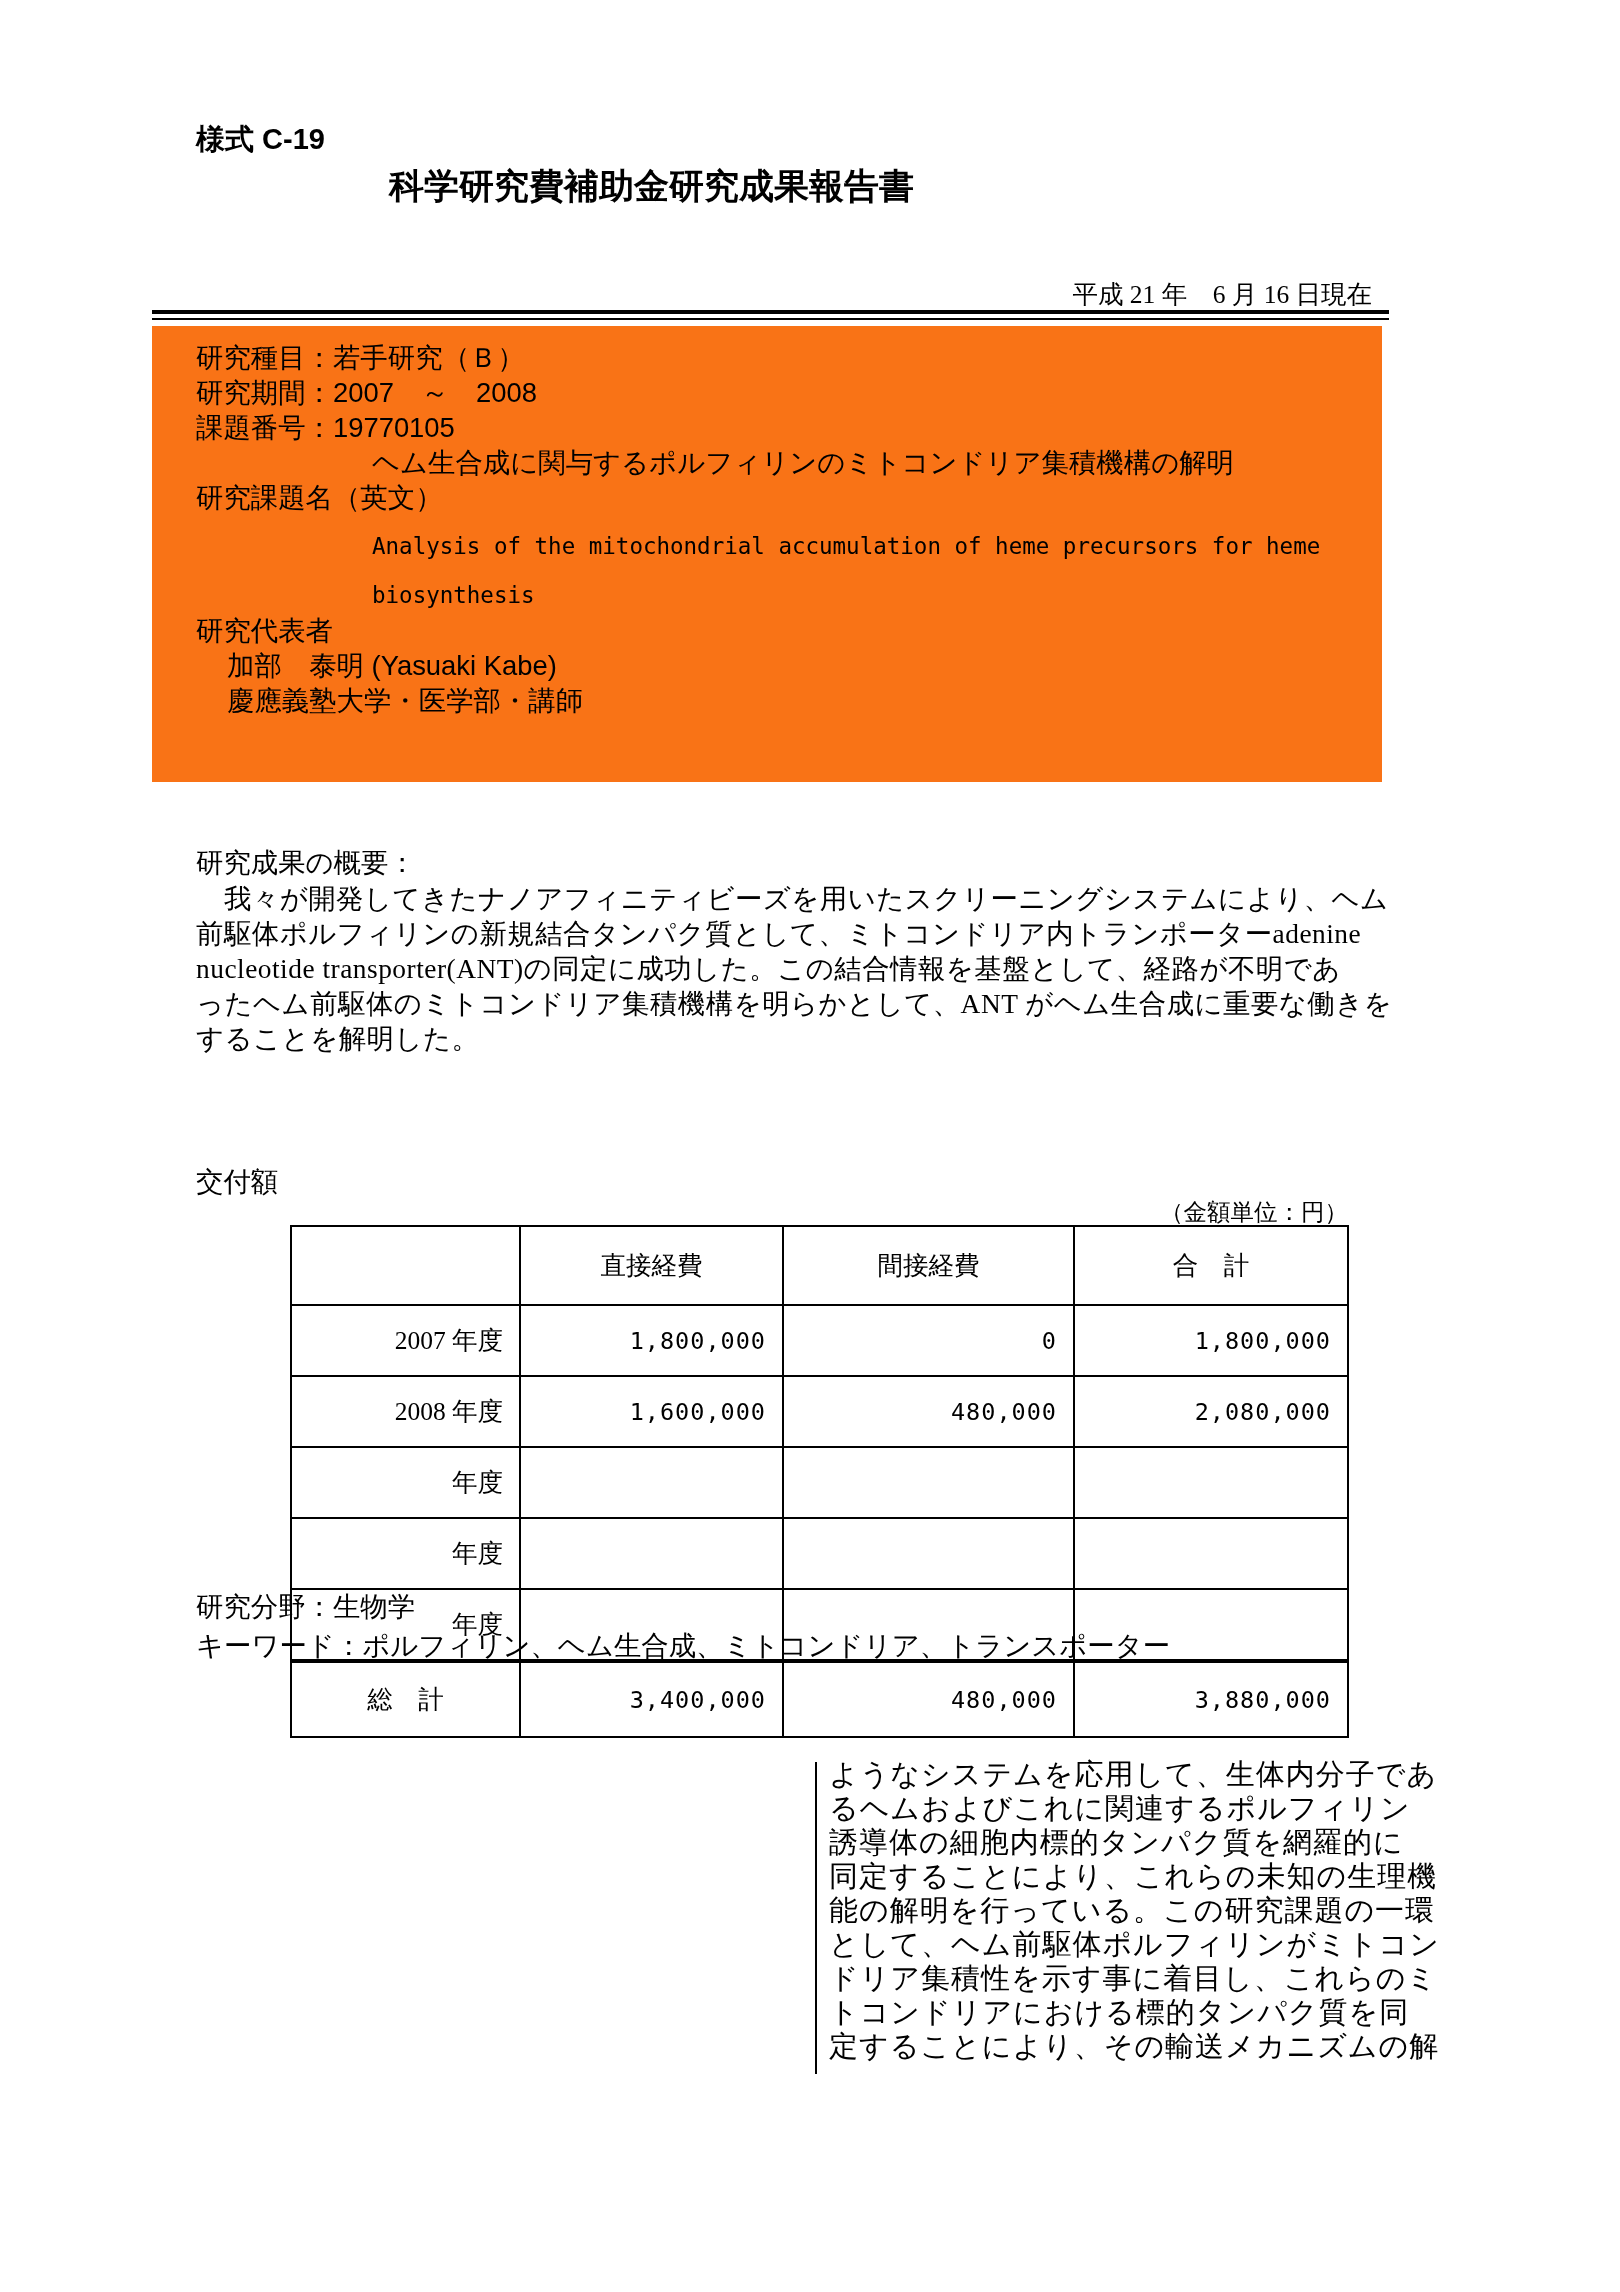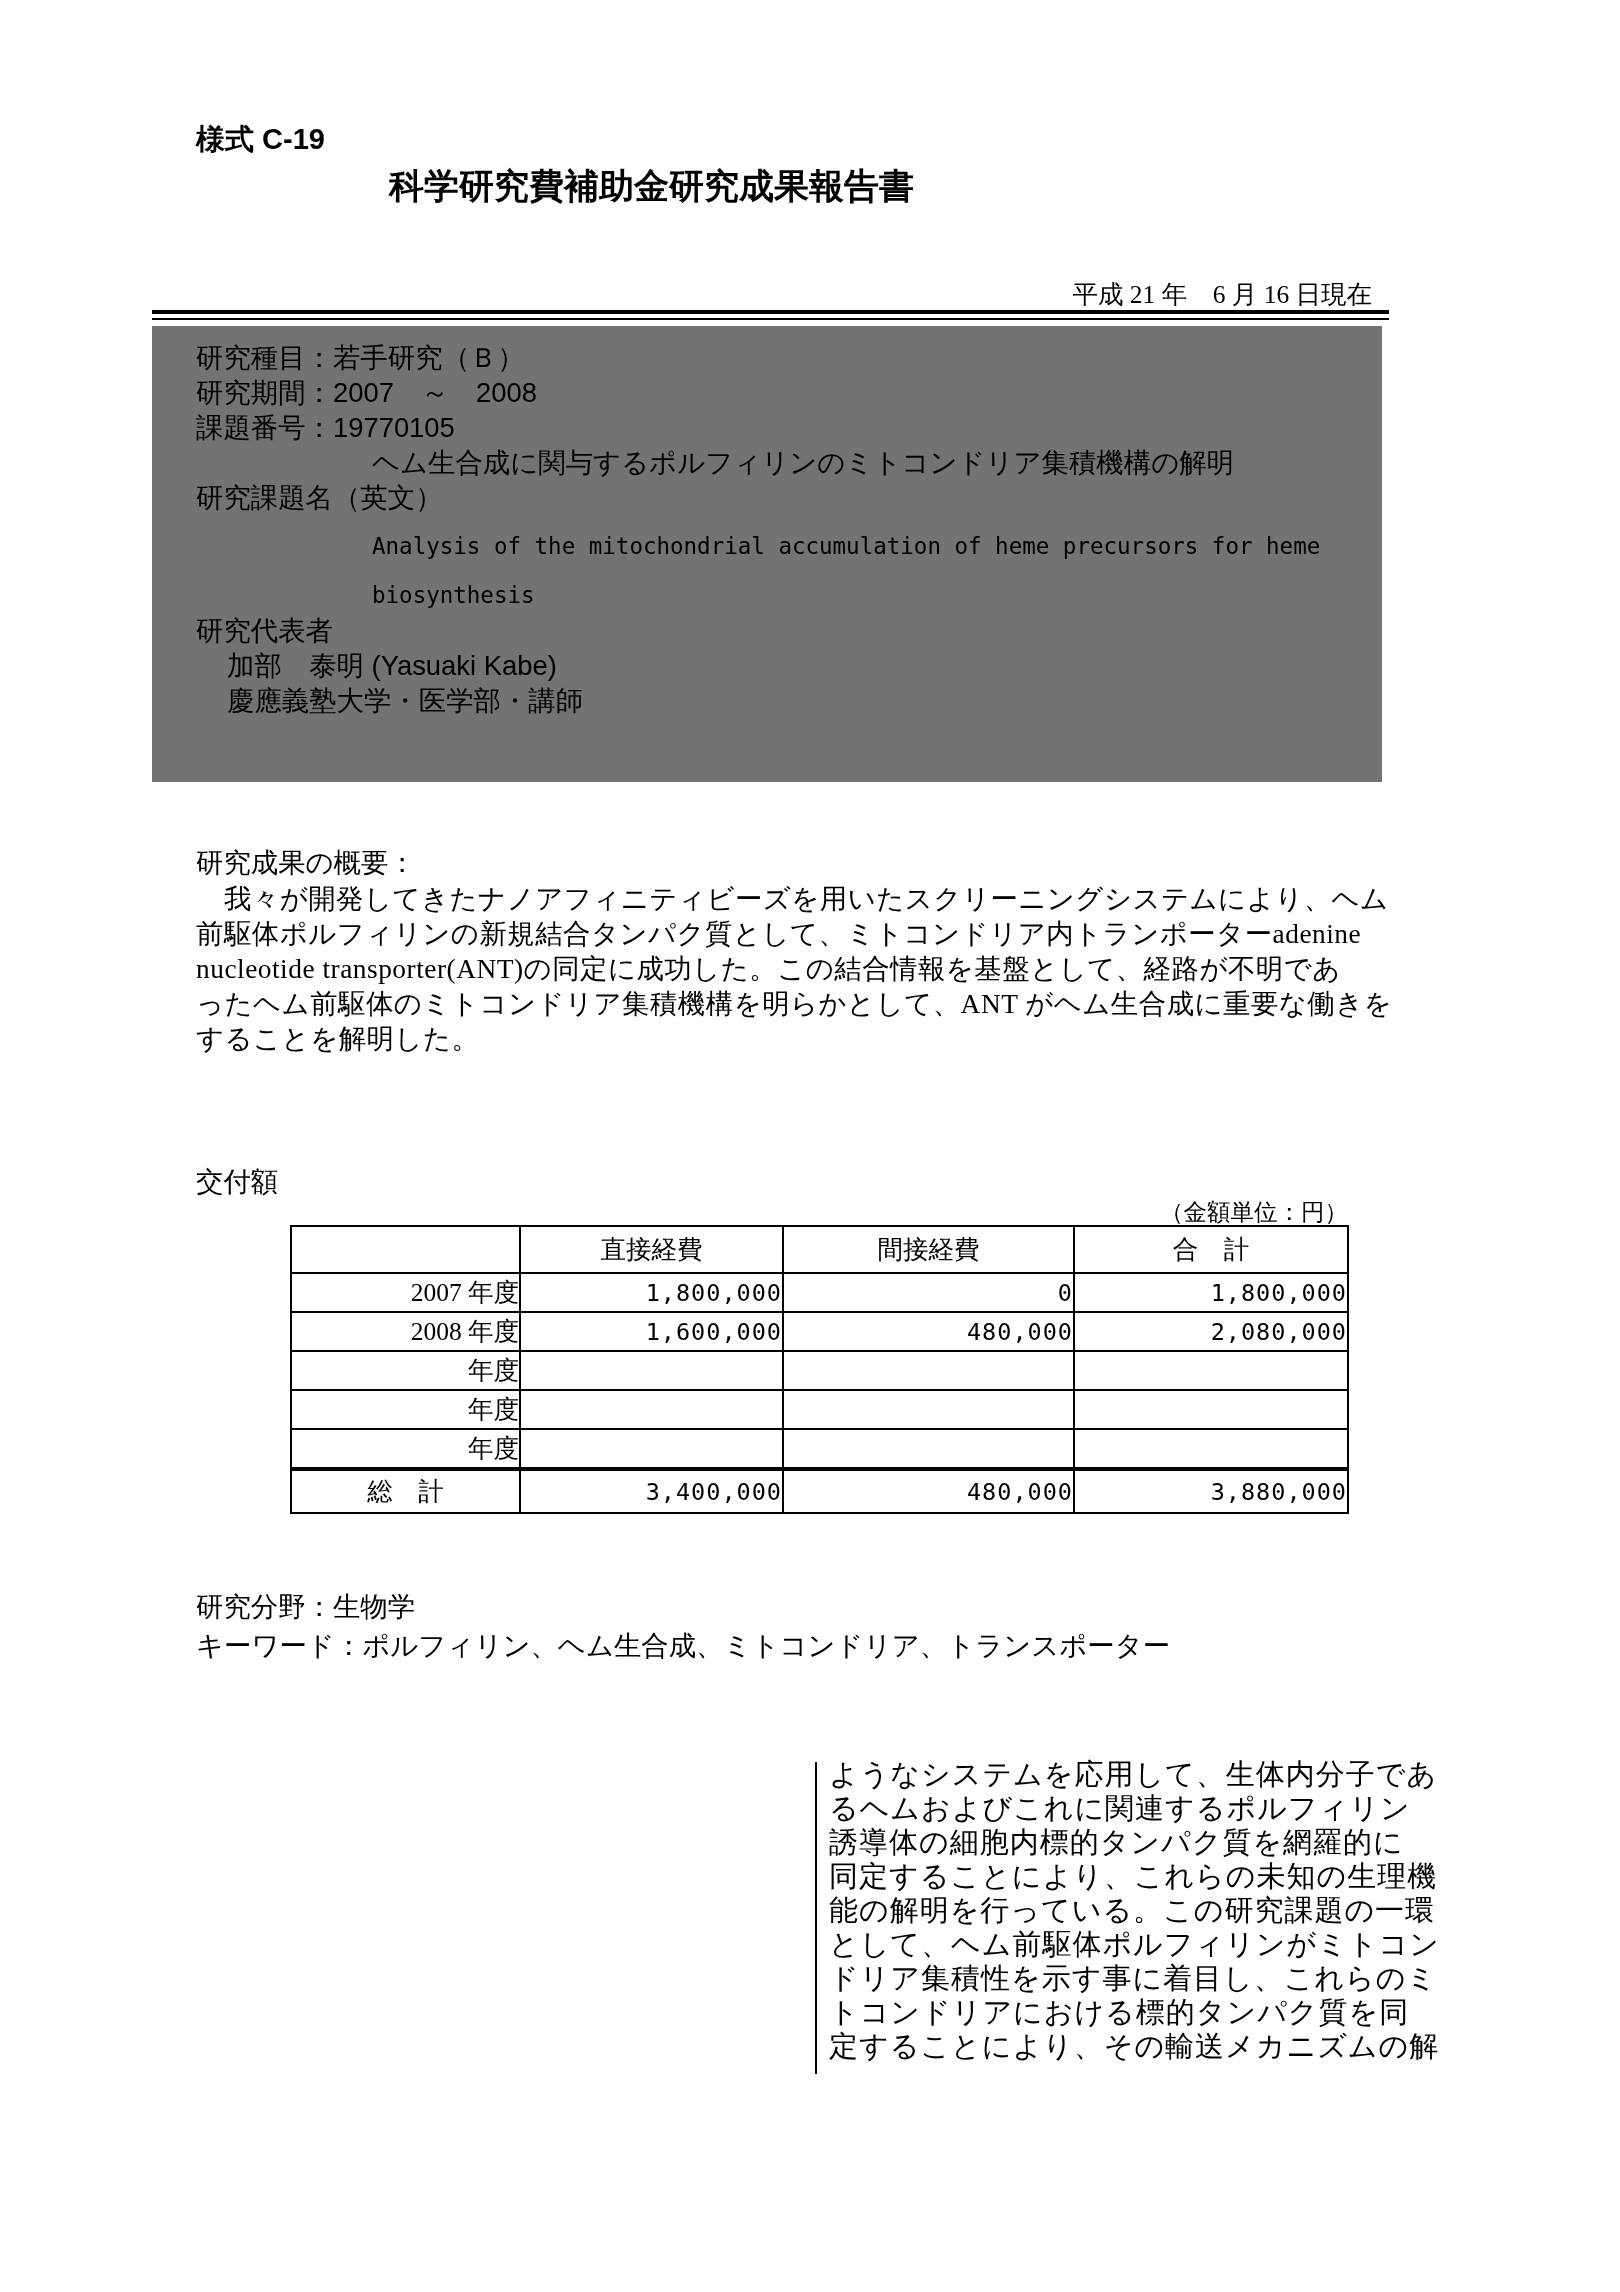--- a/index.html
+++ b/index.html
@@ -12,41 +12,41 @@
   .prelines { white-space:pre-line; }
 
   #form-code { left:196px; top:120px; font-size:29px; font-weight:bold; }
   #report-title { left:389px; top:163px; font-size:35px; font-weight:bold; }
   #date-note { right:248px; top:277px; font-size:25.5px; }
 
   #double-rule { left:152px; top:310px; width:1237px; height:3.9px;
     border-top:4.9px solid #000; border-bottom:2.9px solid #000; }
 
   #info-box { left:152px; top:326px; width:1230px; height:456px;
-    background:#737373; box-sizing:border-box; padding:13.7px 19.6px 0 44px;
+    background:#f97316; box-sizing:border-box; padding:13.7px 19.6px 0 44px;
     font-size:27.4px; line-height:35px; }
   #info-box .line { min-height:35px; }
   .ind1 { padding-left:31px; }
   .ind2 { padding-left:176px; }
   .latin { font-family:"DejaVu Sans Mono", monospace; font-size:22.5px;margin-top:14px; }
 
   #summary-heading { left:196px; top:845px; font-size:27.4px; }
   #summary-body { left:196px; top:882px; width:1237px; font-size:27.4px;
     line-height:35px; letter-spacing:0.5px; }
 
   #funding-heading { left:196px; top:1164px; font-size:27.4px; }
   #funding-unit-note { right:272px; top:1196px; font-size:23.5px; }
 
   #funding-table-wrap { left:290px; top:1225px; }
   #funding-table { border-collapse:collapse; table-layout:fixed; width:1058px;
     border:2.9px solid #000; font-size:25.5px; }
   #funding-table th, #funding-table td {
     border-left:2px solid #000; border-right:2px solid #000;
     border-top:2.9px solid #000; border-bottom:2.9px solid #000;
-    padding:0; overflow:hidden; }
+    padding:16px; overflow:hidden; }
   #funding-table th { height:45px; text-align:center; font-weight:normal; }
   #funding-table tr.data td { height:37px; }
   #funding-table tr.total td { height:41px; border-top:4.9px solid #000; }
   td.ylabel { text-align:right; padding-right:11.8px; }
   td.center { text-align:center;margin-left:48px; }
   td.num { text-align:right; padding-right:15.7px;
     font-family:"DejaVu Sans Mono", monospace; font-size:23.5px; letter-spacing:1px; }
 
   #fields-block { left:196px; top:1588px; font-size:27.4px; line-height:39px; }
 

